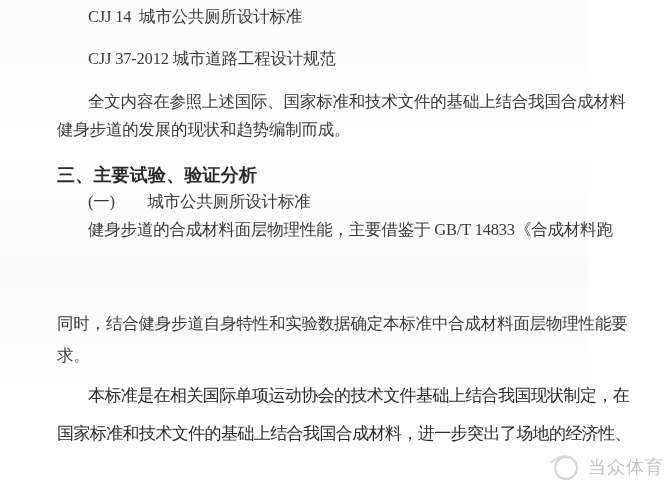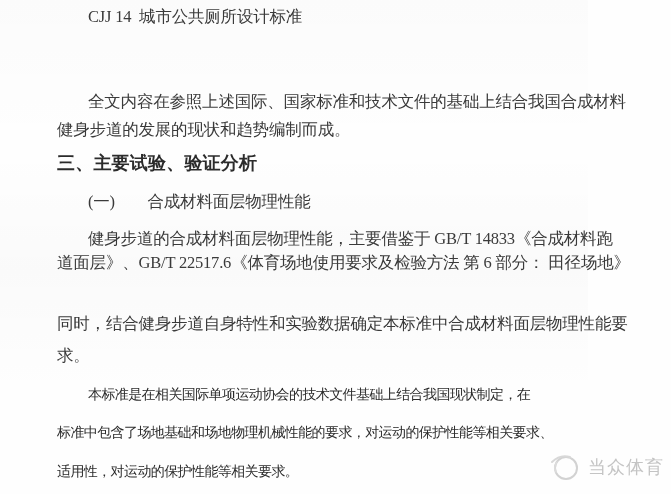--- a/index.html
+++ b/index.html
@@ -31,29 +31,30 @@
     color:var(--ink);
     font-size:16.5px;
     letter-spacing:-0.2px;
     line-height:1.2;
   }
   .indent{left:88px;}
   .serif{font-family:"Liberation Serif","DejaVu Serif",serif;}
   .sans{
     font-family:"Liberation Sans","DejaVu Sans",sans-serif;
     color:var(--ink-strong);
-    font-size:14px;
+    font-size:17px;
     letter-spacing:-0.6px;
   }
   .heading{
     font-family:"Liberation Sans","DejaVu Sans",sans-serif;
     font-weight:bold;
     color:var(--ink-strong);
     font-size:18px;
     letter-spacing:0.2px;
+    margin-top:12px;
   }
   .watermark{
     position:absolute;
     left:548px;top:450px;
     display:flex;align-items:center;gap:6px;
     color:var(--wm);
   }
   .wm-logo{display:inline-block;width:34px;height:34px;}
   .wm-text{
     font-family:"Liberation Sans","DejaVu Sans",sans-serif;
@@ -62,36 +63,35 @@
     white-space:pre;
   }
 </style>
 </head>
 <body>
 
 <div class="page">
 
   <div class="line indent serif" style="top:7px">CJJ 14  城市公共厕所设计标准</div>
 
+  <div class="line indent serif" style="top:49px">CJJ 37-2012 城市道路工程设计规范</div>
 
   <div class="line indent serif" style="top:92px">全文内容在参照上述国际、国家标准和技术文件的基础上结合我国合成材料</div>
   <div class="line serif" style="top:120px">健身步道的发展的现状和趋势编制而成。</div>
 
   <div class="line heading" style="top:153px">三、主要试验、验证分析</div>
 
-  <div class="line indent serif" style="top:192px">(一)　　合成材料面层物理性能</div>
+  <div class="line indent serif" style="top:192px">(一)　　城市公共厕所设计标准</div>
 
-  <div class="line indent serif" style="top:229px">健身步道的合成材料面层物理性能，主要借鉴于 GB/T 14833《合成材料跑</div>
-  <div class="line serif" style="top:253px">道面层》、GB/T 22517.6《体育场地使用要求及检验方法 第 6 部分： 田径场地》</div>
+  <div class="line indent serif" style="top:220px">健身步道的合成材料面层物理性能，主要借鉴于 GB/T 14833《合成材料跑</div>
   <div class="line serif" style="top:314px">同时，结合健身步道自身特性和实验数据确定本标准中合成材料面层物理性能要</div>
   <div class="line serif" style="top:346px">求。</div>
 
   <div class="line indent sans" style="top:386px">本标准是在相关国际单项运动协会的技术文件基础上结合我国现状制定，在</div>
-  <div class="line sans" style="top:424px">标准中包含了场地基础和场地物理机械性能的要求，对运动的保护性能等相关要求、</div>
-  <div class="line sans" style="top:463px">适用性，对运动的保护性能等相关要求。</div>
+  <div class="line sans" style="top:424px">国家标准和技术文件的基础上结合我国合成材料，进一步突出了场地的经济性、</div>
 
   <div class="watermark">
     <span class="wm-logo">
       <svg width="34" height="34" viewBox="0 0 34 34" aria-hidden="true">
         <circle cx="18" cy="18" r="11" fill="none" stroke="#d2d2d2" stroke-width="2"></circle>
         <path d="M4 12 Q 12 4 22 7" fill="none" stroke="#d8d8d8" stroke-width="2" stroke-linecap="round"></path>
         <path d="M8 22 Q 5 17 9 12" fill="none" stroke="#dcdcdc" stroke-width="1.6" stroke-linecap="round"></path>
       </svg>
     </span>
     <span class="wm-text">当众体育</span>

